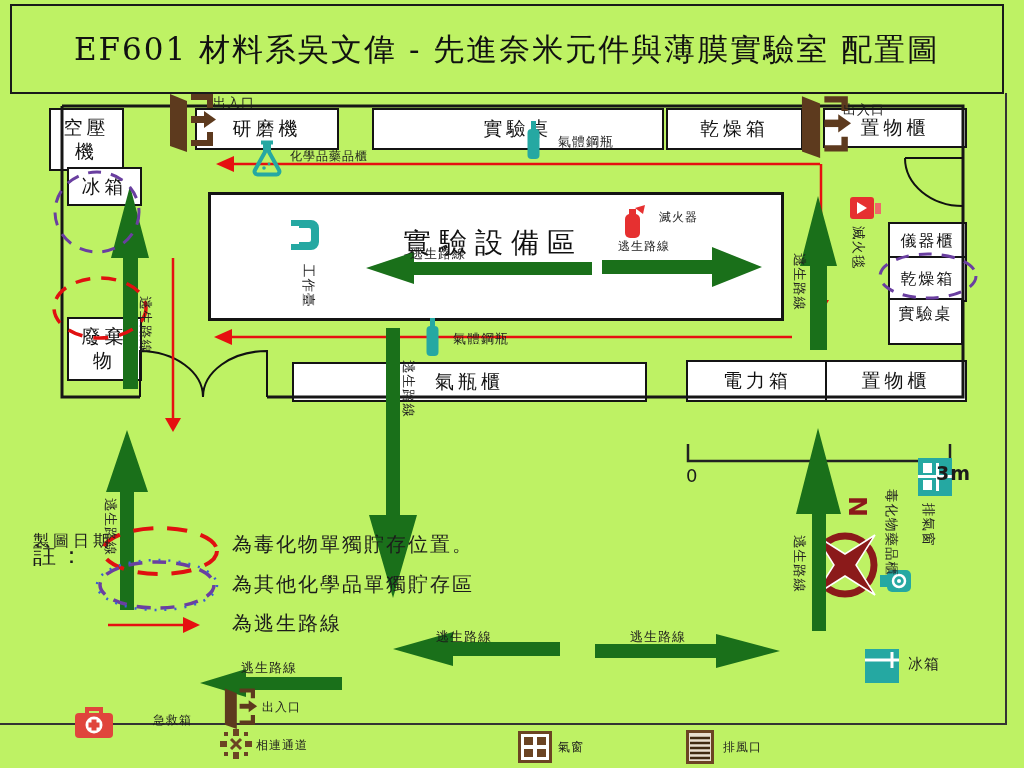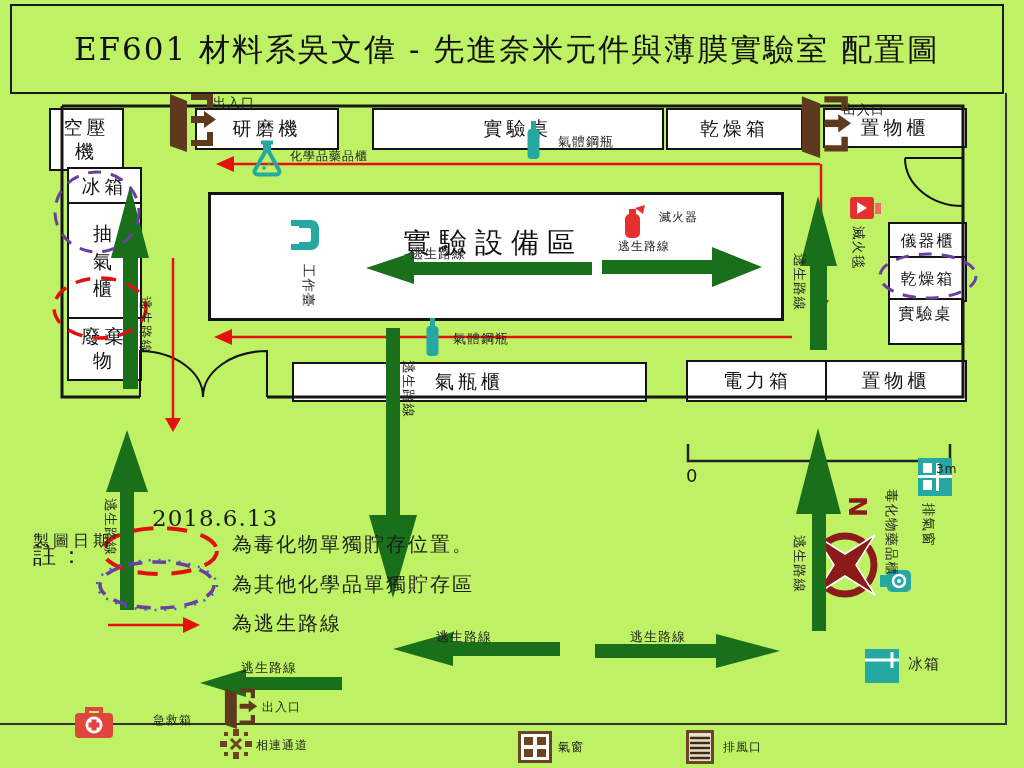--- a/index.html
+++ b/index.html
@@ -31,23 +31,20 @@
   <div id="title-box">
     <div class="t">EF601 材料系吳文偉 - 先進奈米元件與薄膜實驗室 配置圖</div>
   </div>
 
   <div class="room" style="left:49px;top:108px;width:71px;height:59px;text-align:center;">
       <span class="wrapnarrow">空壓機</span>
     </div>
   <div class="room" style="left:67px;top:167px;width:71px;height:35px;">
       <span>冰箱</span>
     </div>
-  <div class="room" style="left:67px;top:202px;width:71px;height:115px;">
-      <span class="stack">抽氣櫃</span>
-    </div>
   <div class="room" style="left:67px;top:317px;width:71px;height:60px;">
       <span class="wrapnarrow">廢棄物</span>
     </div>
   <div class="room" style="left:195px;top:108px;width:140px;height:38px;">
       <span>研磨機</span>
     </div>
   <div class="room" style="left:372px;top:108px;width:288px;height:38px;">
       <span>實驗桌</span>
     </div>
   <div class="room" style="left:666px;top:108px;width:133px;height:38px;">
@@ -285,30 +282,29 @@
   <div class="lbl" style="left:290px;top:148px;">化學品藥品櫃</div>
   <div class="lbl" style="left:558px;top:133px;font-size:13px;">氣體鋼瓶</div>
   <div class="lbl" style="left:453px;top:330px;font-size:13px;">氣體鋼瓶</div>
   <div class="lbl" style="left:659px;top:209px;">滅火器</div>
   <div class="lbl" style="left:410px;top:245px;font-size:13px;">逃生路線</div>
   <div class="lbl" style="left:618px;top:238px;">逃生路線</div>
   <div class="lbl" style="left:436px;top:628px;font-size:13px;">逃生路線</div>
   <div class="lbl" style="left:630px;top:628px;font-size:13px;">逃生路線</div>
   <div class="lbl" style="left:241px;top:659px;font-size:13px;">逃生路線</div>
   <div class="lbl sans" style="left:686px;top:465px;font-size:18px;">0</div>
-  <div class="lbl sans" style="left:936px;top:462px;font-size:12px;">3m</div>
+  <div class="lbl sans" style="left:936px;top:462px;font-size:19px;font-weight:bold;">3m</div>
   <div class="lbl" style="left:908px;top:655px;font-size:15px;">冰箱</div>
   <div class="lbl" style="left:120px;top:712px;margin-left:33px;">急救箱</div>
   <div class="lbl" style="left:262px;top:699px;">出入口</div>
   <div class="lbl" style="left:256px;top:737px;">相連通道</div>
   <div class="lbl" style="left:558px;top:739px;">氣窗</div>
   <div class="lbl" style="left:723px;top:739px;font-family:Liberation Serif, serif;">排風口</div>
 
   <div class="lbl" style="left:33px;top:531px;font-size:16px;letter-spacing:4px;">製圖日期</div>
-  <div class="lbl" style="left:152px;top:505px;font-size:23px;">2018.6.13</div>
   <div class="lbl" style="left:33px;top:540px;font-size:23px;letter-spacing:4px;">註：</div>
   <div class="lbl" style="left:232px;top:571px;font-size:20px;letter-spacing:2px;">為其他化學品單獨貯存區</div>
   <div class="lbl" style="left:232px;top:531px;font-size:20px;letter-spacing:2px;">為毒化物單獨貯存位置。</div>
   <div class="lbl" style="left:232px;top:610px;font-size:20px;letter-spacing:2px;">為逃生路線</div>
 
   <div class="vlbl" style="left:808px;top:253px;">逃生路線</div>
   <div class="vlbl" style="left:417px;top:360px;">逃生路線</div>
   <div class="vlbl" style="left:119px;top:498px;">逃生路線</div>
   <div class="vlbl" style="left:808px;top:535px;">逃生路線</div>
   <div class="vlbl" style="left:154px;top:296px;">逃生路線</div>

